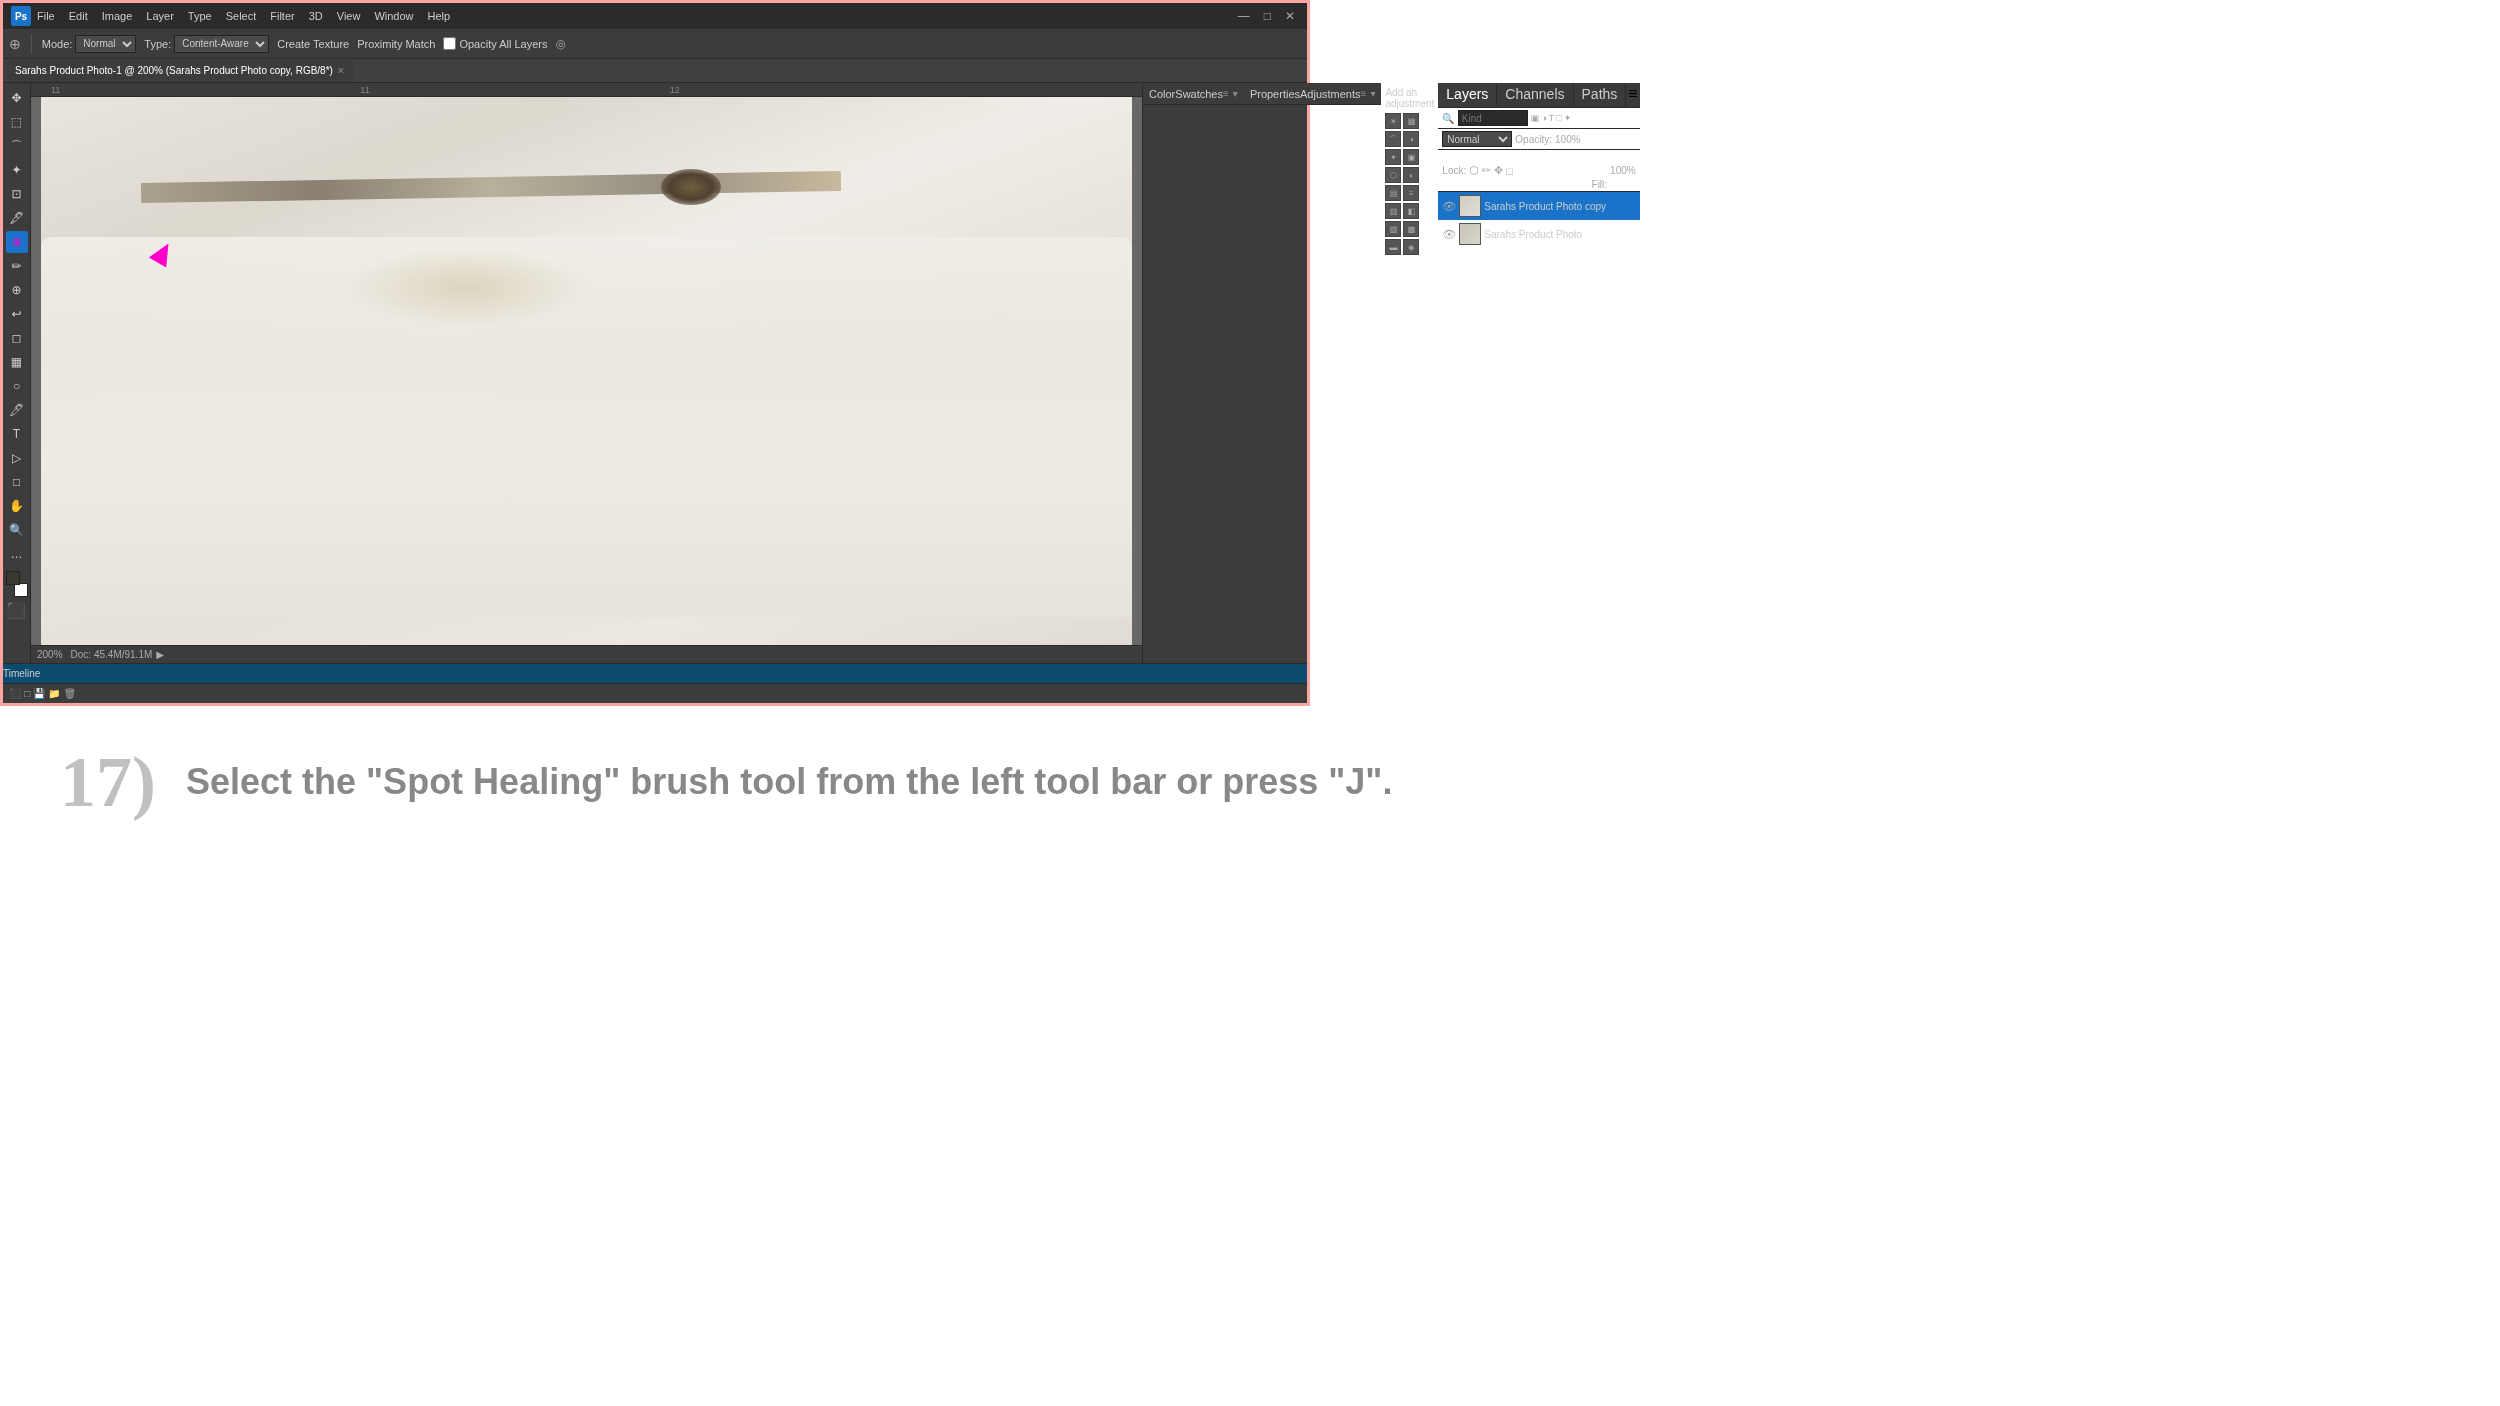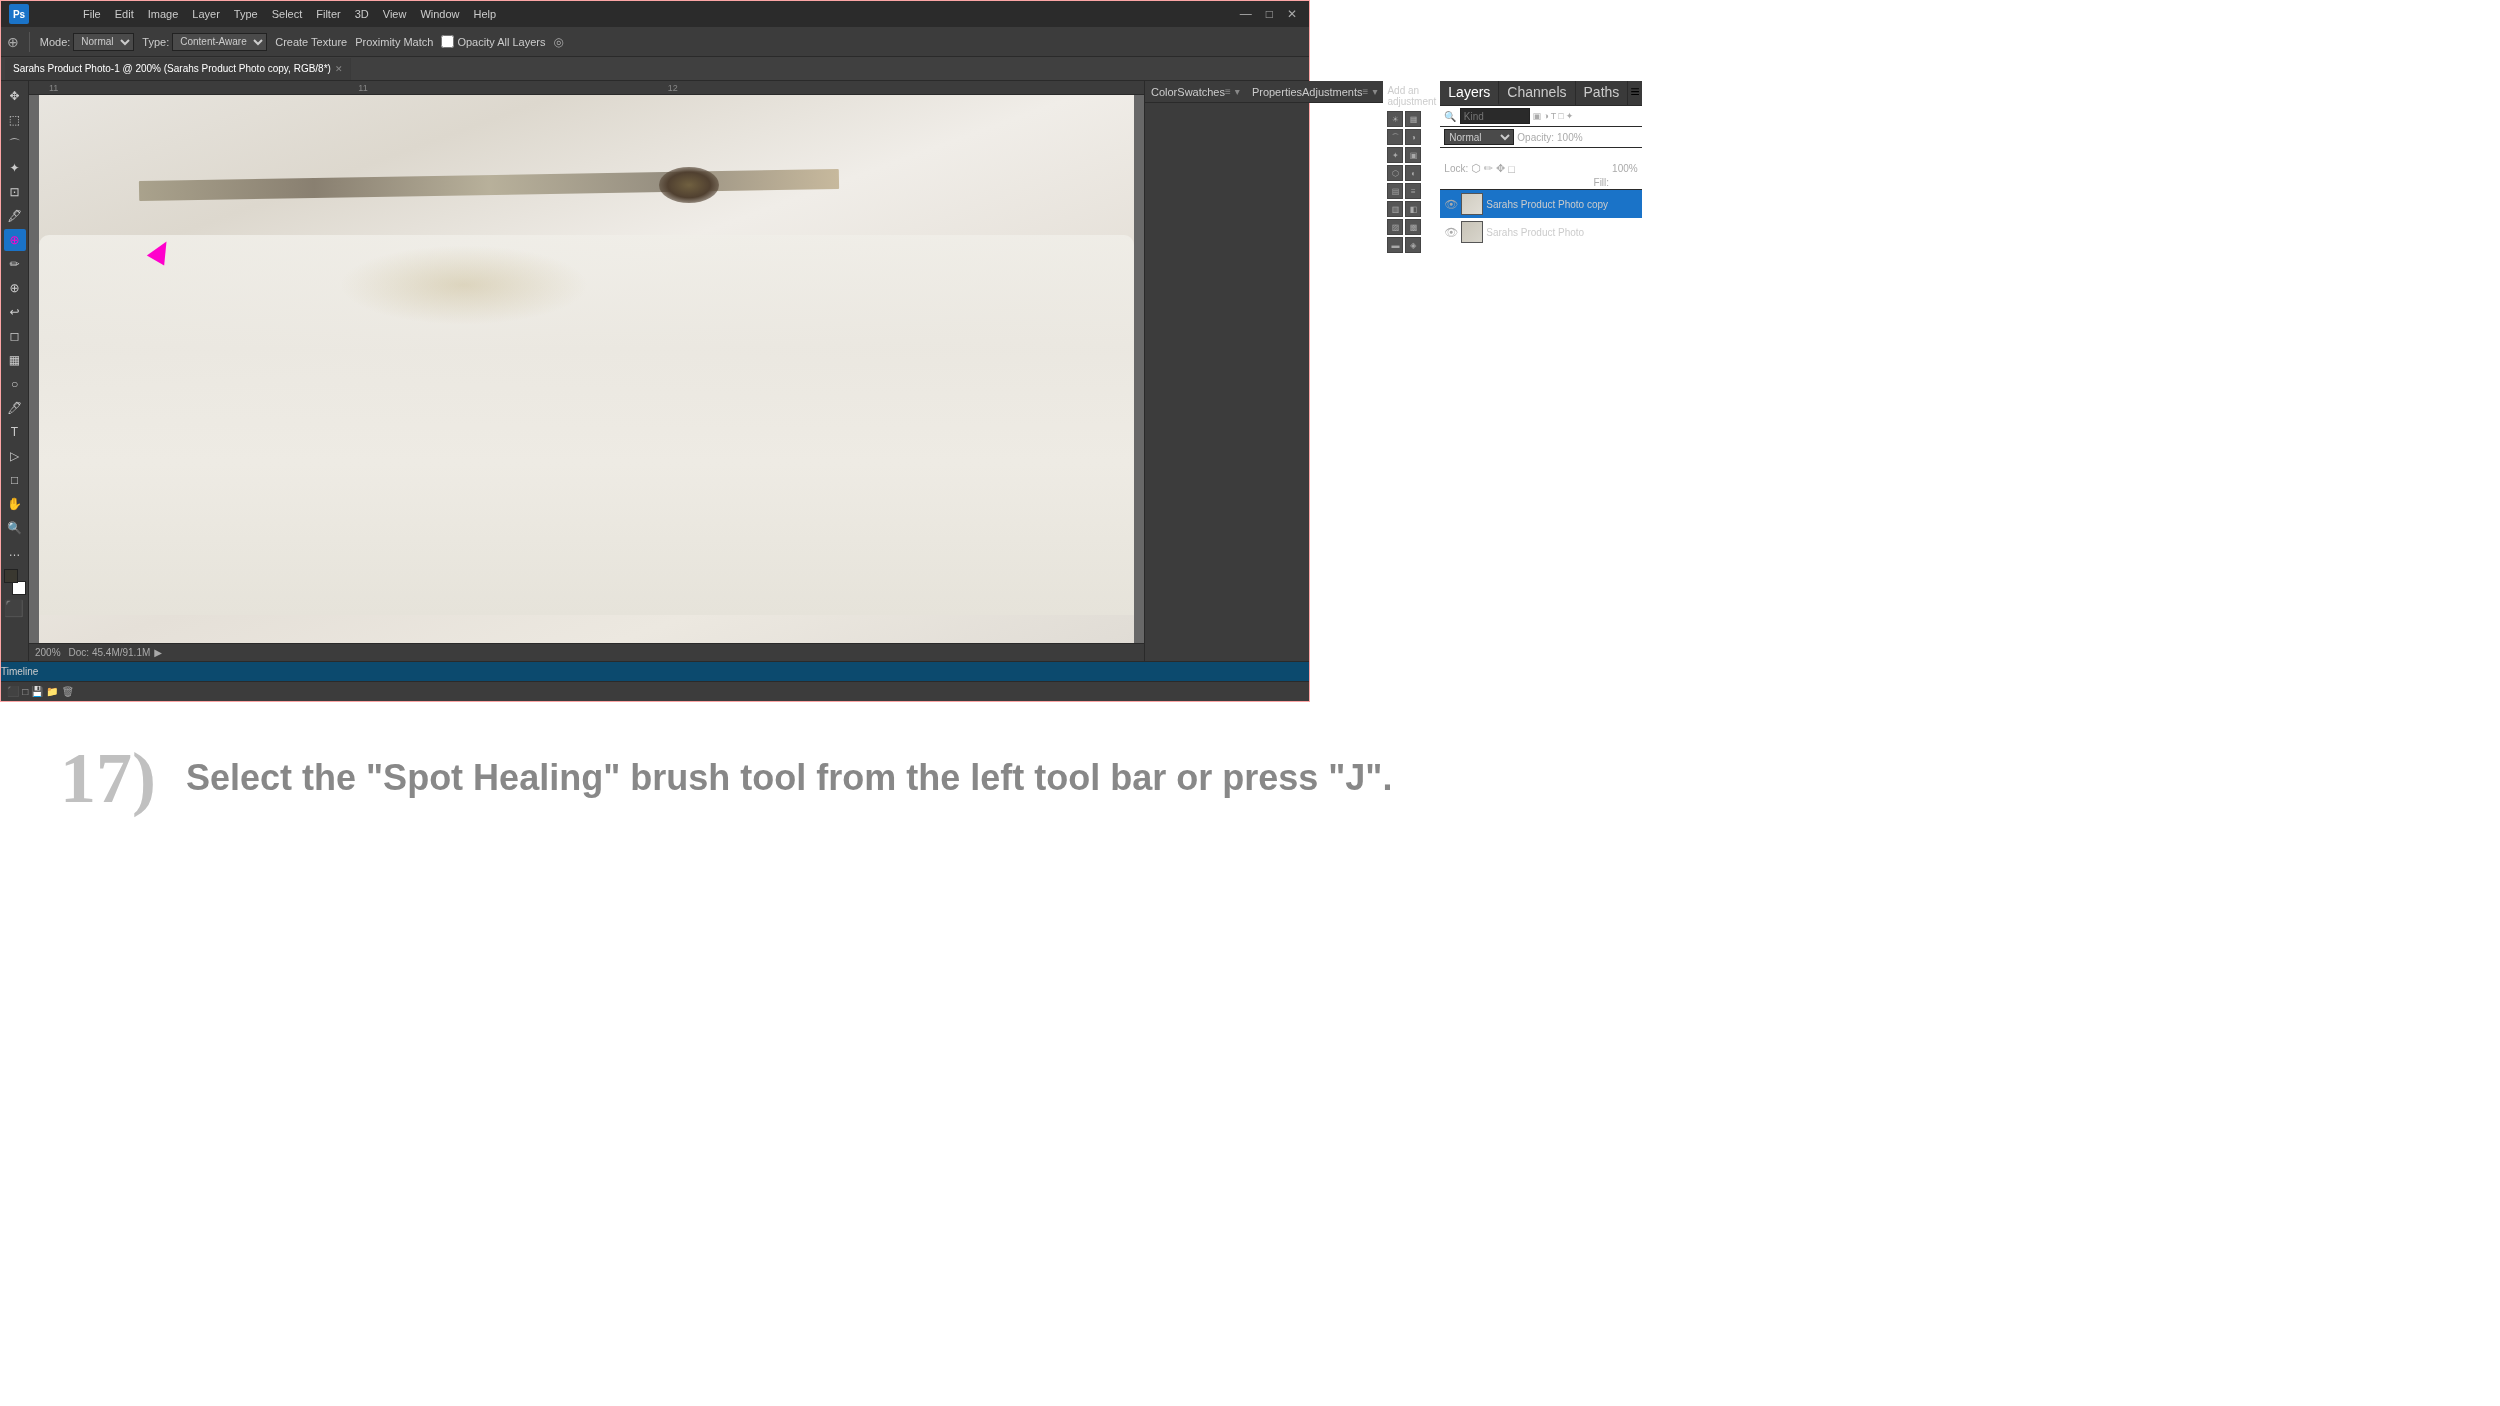--- a/index.html
+++ b/index.html
@@ -2,21 +2,21 @@
 <html><head>
   <meta charset="utf-8">
   <style>
     * { margin: 0; padding: 0; box-sizing: border-box; }
     body { background: #fff; font-family: Arial, sans-serif; width: 2500px; }
 
     
     .ps-window {
       width: 1310px;
       background: #3c3c3c;
-      border: 1px solid #fca5a5;
+      border: 3px solid #fca5a5;
       position: relative;
     }
 
     
     .title-bar {
       background: #2b2b2b;
       height: 26px;
       display: flex;
       align-items: center;
       padding: 0 8px;
@@ -25,21 +25,21 @@
     .title-bar-left { display: flex; align-items: center; gap: 6px; }
     .ps-logo {
       width: 20px; height: 20px;
       background: #1a73c8;
       color: #fff;
       font-size: 10px;
       font-weight: bold;
       display: flex; align-items: center; justify-content: center;
       border-radius: 2px;
     }
-    .title-bar-menu { display: flex; gap: 14px; margin-left: 48px; }
+    .title-bar-menu { display: flex; gap: 14px; }
     .title-bar-menu span {
       color: #ccc;
       font-size: 11px;
       cursor: pointer;
     }
     .title-bar-controls { display: flex; gap: 6px; }
     .title-bar-controls span {
       color: #aaa;
       font-size: 12px;
       cursor: pointer;

